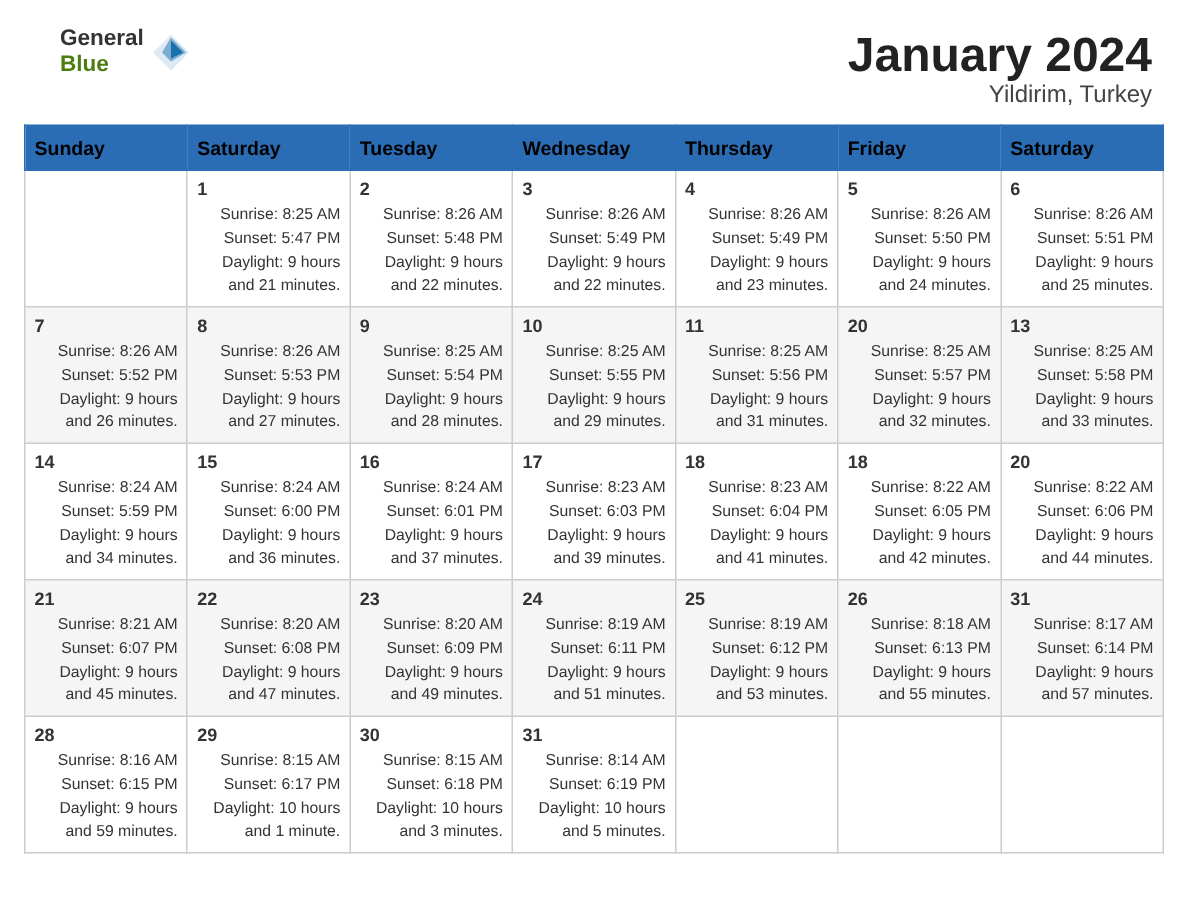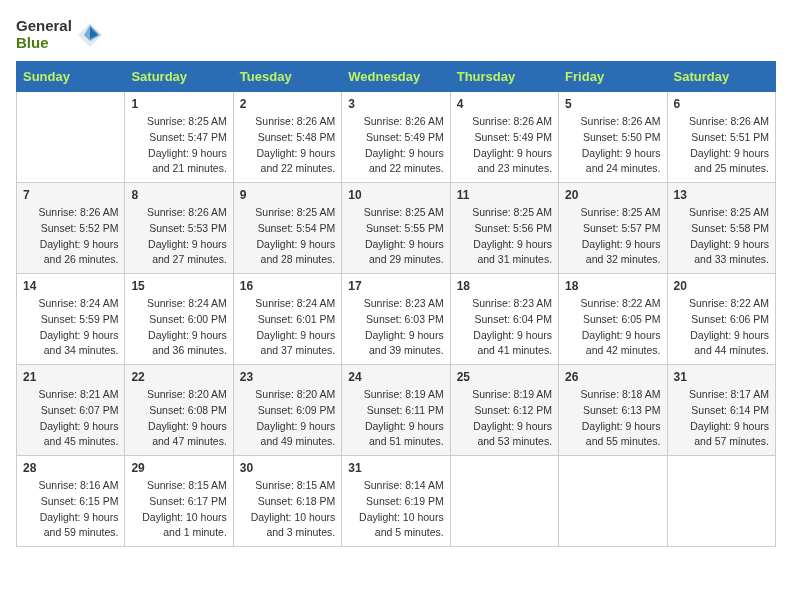--- a/index.html
+++ b/index.html
@@ -7,21 +7,21 @@
       font-family: Arial, sans-serif;
       background: #fff;
       width: 792px;
       min-height: 612px;
       padding: 0;
     }
     .header {
       display: flex;
       justify-content: space-between;
       align-items: flex-start;
-      padding: 18px 24px 10px 16px;
+      padding: 18px 24px 10px 40px;
     }
     .logo {
       display: flex;
       align-items: center;
       gap: 0;
     }
     .logo-text {
       display: flex;
       flex-direction: column;
       line-height: 1.1;
@@ -55,21 +55,21 @@
     }
     .calendar-container {
       padding: 0 16px 16px 16px;
     }
     table {
       width: 100%;
       border-collapse: collapse;
     }
     thead tr th {
       background-color: #2a6db5;
-      color: #bef264;
+      color: #000000;
       font-size: 13px;
       font-weight: bold;
       padding: 7px 6px;
       text-align: left;
       border: 1px solid #2a6db5;
     }
     tbody tr td {
       vertical-align: top;
       border: 1px solid #ccc;
       padding: 5px 6px;
@@ -106,20 +106,24 @@
     <div class="logo-text">
       <span class="logo-general">General</span>
       <span class="logo-blue">Blue</span>
     </div>
     <svg class="logo-icon" viewBox="0 0 28 28" xmlns="http://www.w3.org/2000/svg">
       <polygon points="14,2 26,14 14,26 2,14" fill="#1a6fad" opacity="0.15"></polygon>
       <polygon points="14,4 24,14 14,20 8,14" fill="#1a6fad" opacity="0.5"></polygon>
       <polygon points="14,6 22,14 14,18" fill="#1a6fad"></polygon>
     </svg>
   </div>
+  <div class="title-block">
+    <div class="calendar-title">January 2024</div>
+    <div class="calendar-subtitle">Yildirim, Turkey</div>
+  </div>
 </div>
 
 <div class="calendar-container">
   <table>
     <thead>
       <tr>
       <th>Sunday</th>
           <th>Saturday</th>
           <th>Tuesday</th>
           <th>Wednesday</th>

